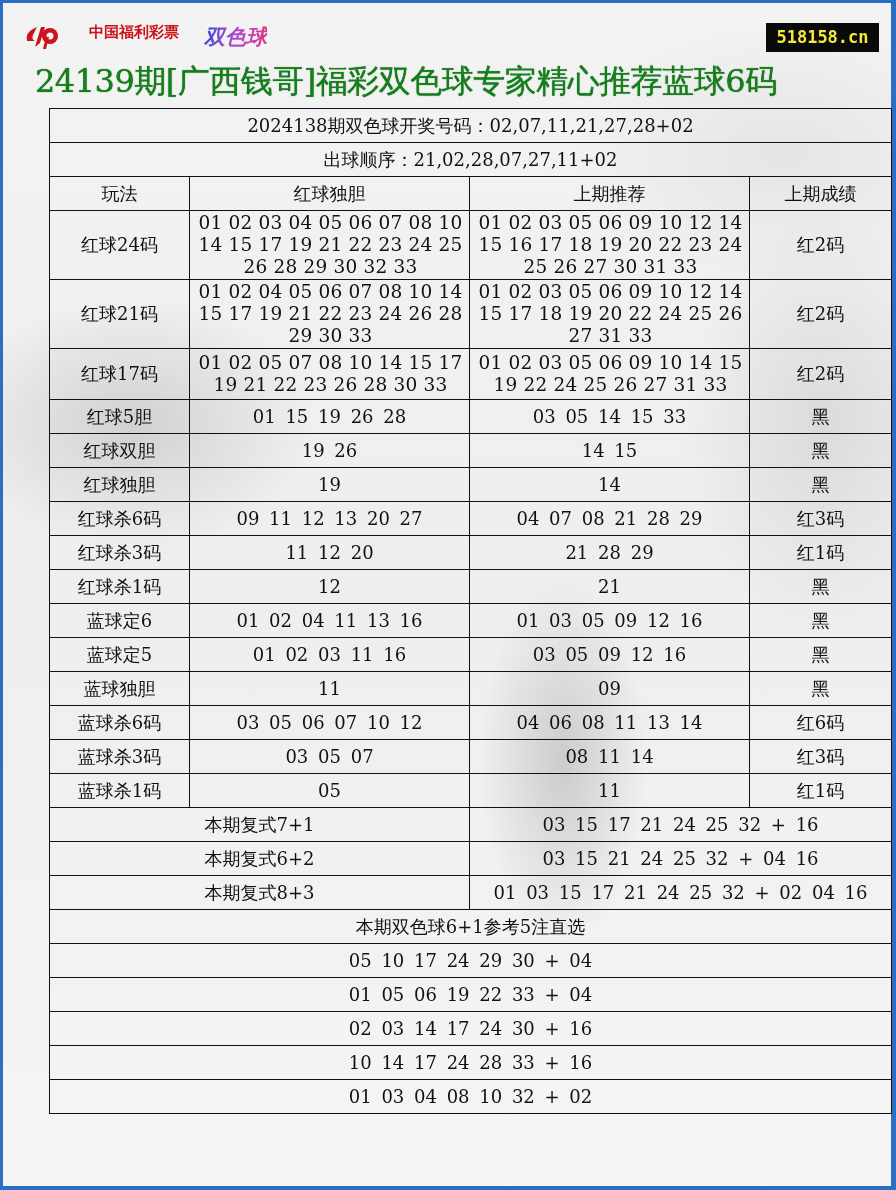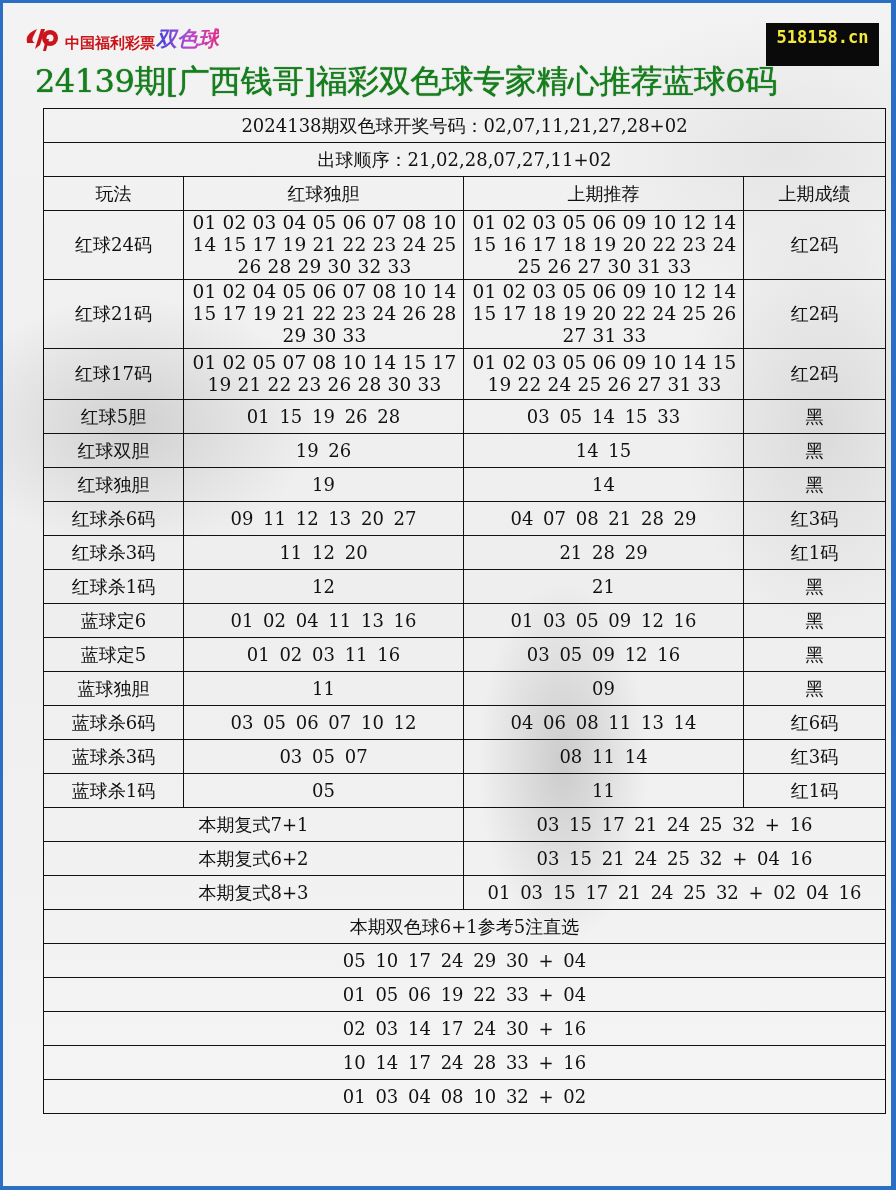--- a/index.html
+++ b/index.html
@@ -10,47 +10,47 @@
   }
   .frame {
     position:absolute; left:3px; top:3px; width:888px; height:1183px;
     background:
       radial-gradient(ellipse 260px 180px at 130px 420px, rgba(150,150,150,0.35), rgba(255,255,255,0) 70%),
       radial-gradient(ellipse 120px 260px at 560px 760px, rgba(120,120,120,0.30), rgba(255,255,255,0) 70%),
       radial-gradient(ellipse 200px 300px at 820px 420px, rgba(170,170,170,0.30), rgba(255,255,255,0) 70%),
       radial-gradient(ellipse 300px 200px at 780px 150px, rgba(190,190,190,0.25), rgba(255,255,255,0) 70%),
       linear-gradient(180deg,#f4f3f3 0%,#efeeee 50%,#f6f5f5 100%);
   }
-  .logo { position:absolute; left:20px; top:20px; height:30px; display:flex; align-items:flex-end; }
+  .logo { position:absolute; left:20px; top:20px; height:30px; display:flex; align-items:flex-start;gap:24px; }
   .logo-mark { width:38px; height:28px; position:relative; }
   .logo-text {
     font-family:"DejaVu Sans","Liberation Sans",sans-serif; font-weight:bold;
     font-size:15px; color:#c8141a; margin-left:4px; letter-spacing:0px;
   }
   .logo-text2 {
     font-family:"DejaVu Sans","Liberation Sans",sans-serif; font-weight:bold; font-style:italic;
     font-size:21px; margin-left:1px;
     background:linear-gradient(90deg,#3b45d8,#b04ad0,#e0308a);
     -webkit-background-clip:text; background-clip:text; color:transparent;
   }
   .site-badge {
-    position:absolute; left:763px; top:20px; width:113px; height:43px;
+    position:absolute; left:763px; top:20px; width:113px; height:29px;
     background:#0a0a0a; color:#f3e93a;
     font-family:"DejaVu Sans Mono","Liberation Mono",monospace; font-weight:bold;
     font-size:17px; line-height:29px; text-align:center;
   }
   .title {
     position:absolute; left:32px; top:56px; width:860px; height:44px;
     color:#13801b; font-size:32px; line-height:44px; white-space:nowrap;
     font-family:"DejaVu Serif","Liberation Serif",serif;
     text-shadow:0 0 1px #0a5a10;
     letter-spacing:-0.5px;
   }
   table.main {
-    position:absolute; left:40px; top:105px; width:842px;
+    position:absolute; left:46px; top:105px; width:842px;
     border-collapse:collapse; table-layout:fixed;
     color:#111; font-size:18px;
   }
   table.main td {
     border:1.5px solid #111; text-align:center; vertical-align:middle;
     padding:0; height:33px; line-height:22px; overflow:hidden;
   }
   td.multi { text-align:left; padding-left:2px !important; line-height:22.5px; font-size:18.5px; letter-spacing:0.2px; white-space:pre; }
   td.num { word-spacing:4px; }
   .h70 { height:68px !important; }

